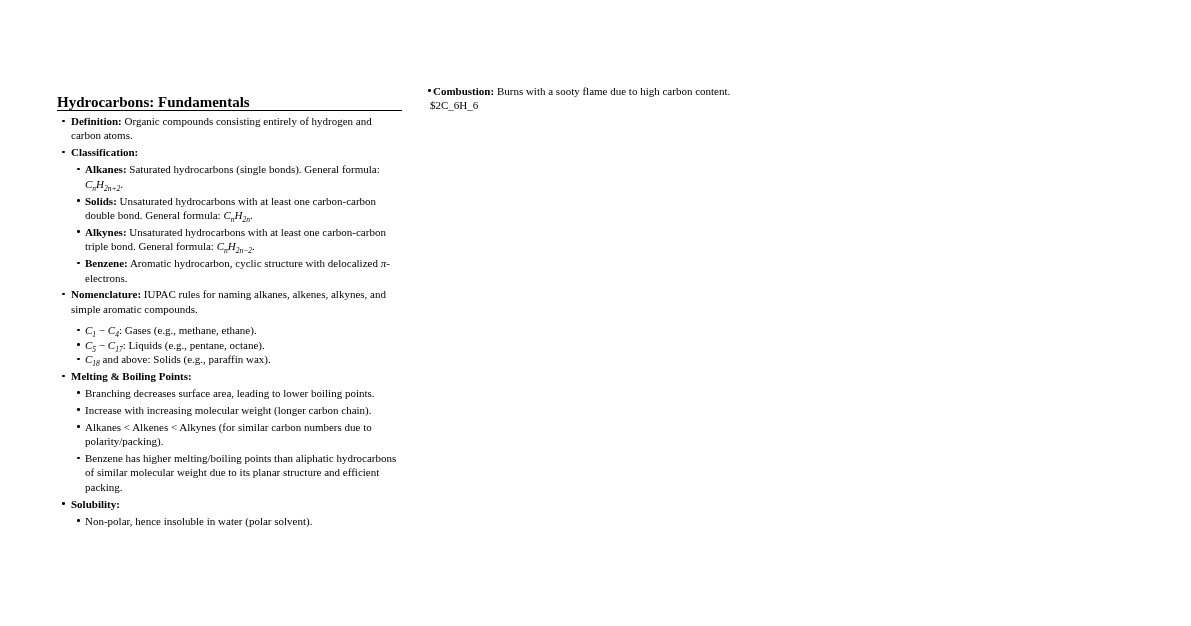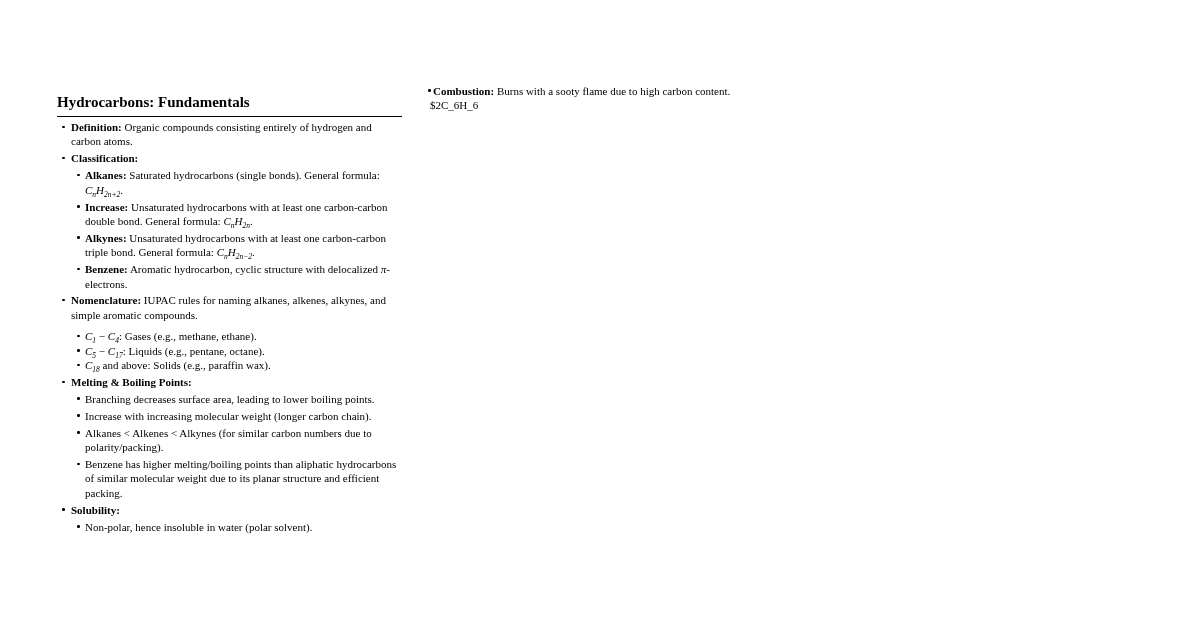--- a/index.html
+++ b/index.html
@@ -16,21 +16,21 @@
   }
   .col { position: absolute; }
   .col-left  { left: 57px;  top: 94px;  width: 345px; }
   .col-right { left: 424px; top: 81px;  width: 322px; }
 
   .sec-title {
     font-size: 15px;
     font-weight: bold;
     line-height: 16px;
     margin: 0;
-    padding-bottom: 6px;
+    padding-bottom: 0;
     border-bottom: 1.5px solid #000000;
   }
   .sec-title.second { margin-top: 14px; }
 
   .sec-list { margin-top: 3px; }
   .sec-list2 { margin-top: 7px; }
 
   .li1 {
     position: relative;
     padding-left: 14px;
@@ -80,21 +80,21 @@
     <h2 class="sec-title">Hydrocarbons: Fundamentals</h2>
 
     <div class="sec-list">
 
       <div class="li1"><span class="b">Definition:</span><span> Organic compounds consisting entirely of hydrogen and carbon atoms.</span></div>
 
       <div class="li1"><span class="b">Classification:</span></div>
 
       <div class="li2"><span class="b">Alkanes:</span><span> Saturated hydrocarbons (single bonds). General formula: </span><span class="m"><i>C</i><sub>n</sub><i>H</i><sub>2n+2</sub></span><span>.</span></div>
 
-      <div class="li2"><span class="b">Increase:</span><span> Unsaturated hydrocarbons with at least one carbon-carbon double bond. General formula: </span><span class="m"><i>C</i><sub>n</sub><i>H</i><sub>2n</sub></span><span>.</span></div>
+      <div class="li2"><span class="b">Solids:</span><span> Unsaturated hydrocarbons with at least one carbon-carbon double bond. General formula: </span><span class="m"><i>C</i><sub>n</sub><i>H</i><sub>2n</sub></span><span>.</span></div>
 
       <div class="li2"><span class="b">Alkynes:</span><span> Unsaturated hydrocarbons with at least one carbon-carbon triple bond. General formula: </span><span class="m"><i>C</i><sub>n</sub><i>H</i><sub>2n−2</sub></span><span>.</span></div>
 
       <div class="li2"><span class="b">Benzene:</span><span> Aromatic hydrocarbon, cyclic structure with delocalized </span><span class="pi">π</span><span>-electrons.</span></div>
 
       <div class="li1"><span class="b">Nomenclature:</span><span> IUPAC rules for naming alkanes, alkenes, alkynes, and simple aromatic compounds.</span></div>
 
     </div>
 
 

